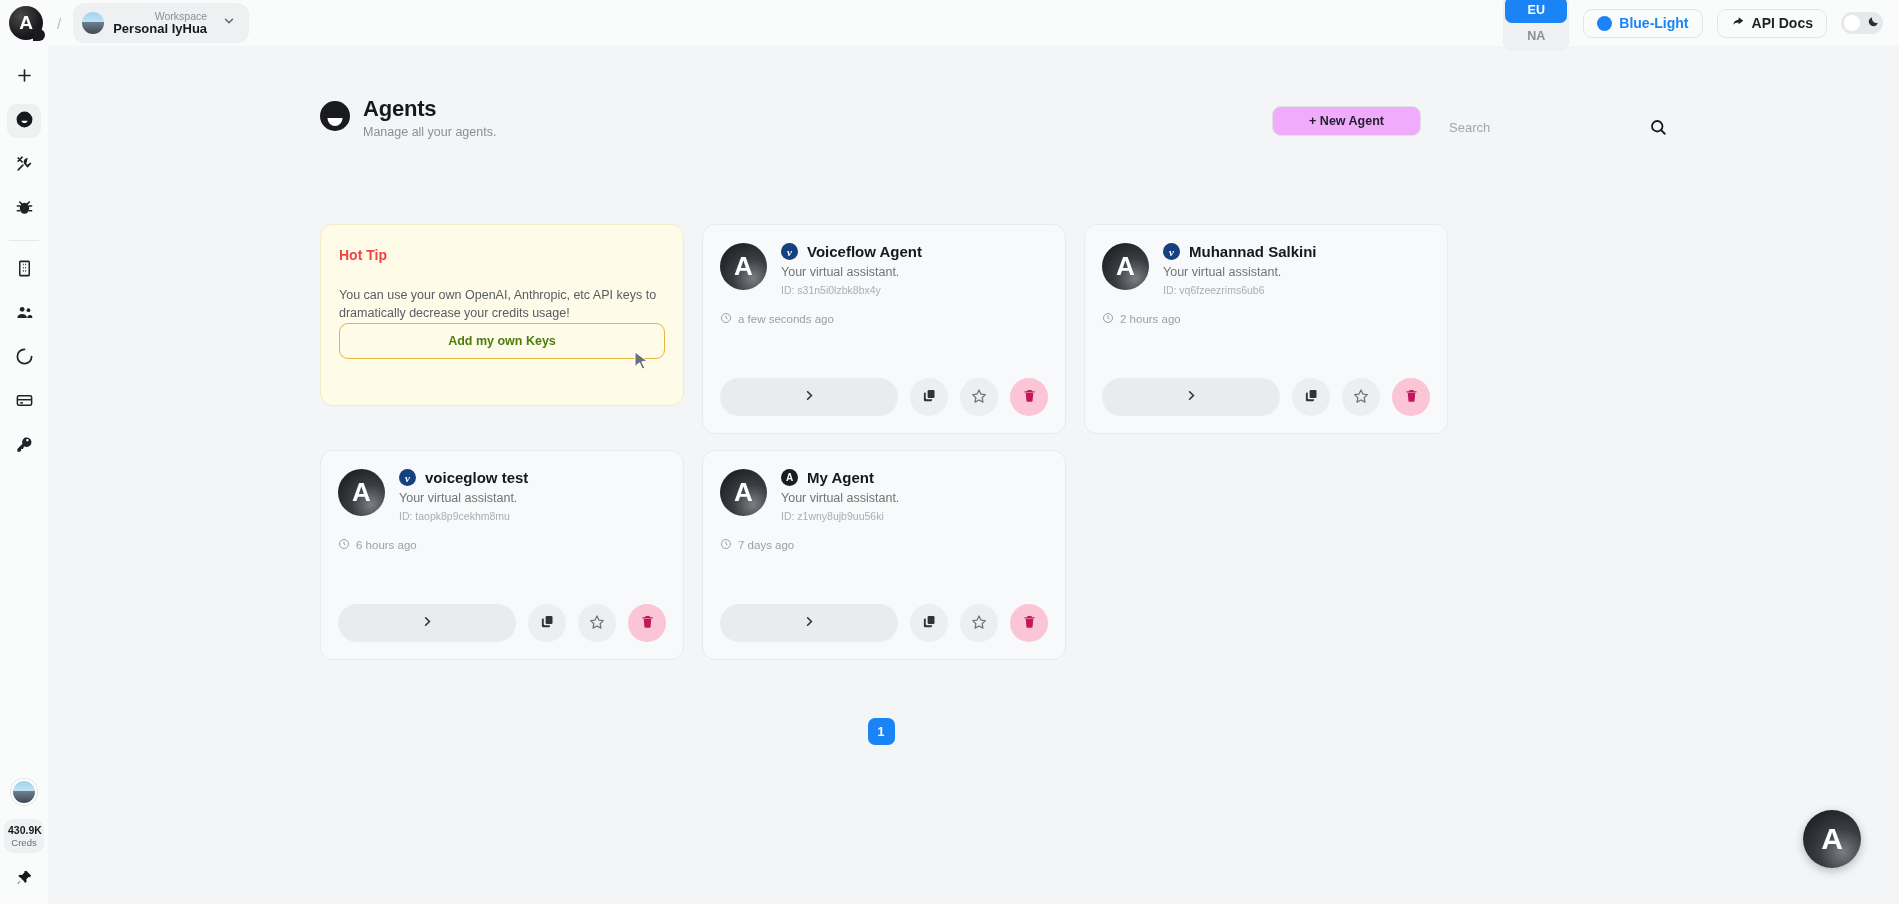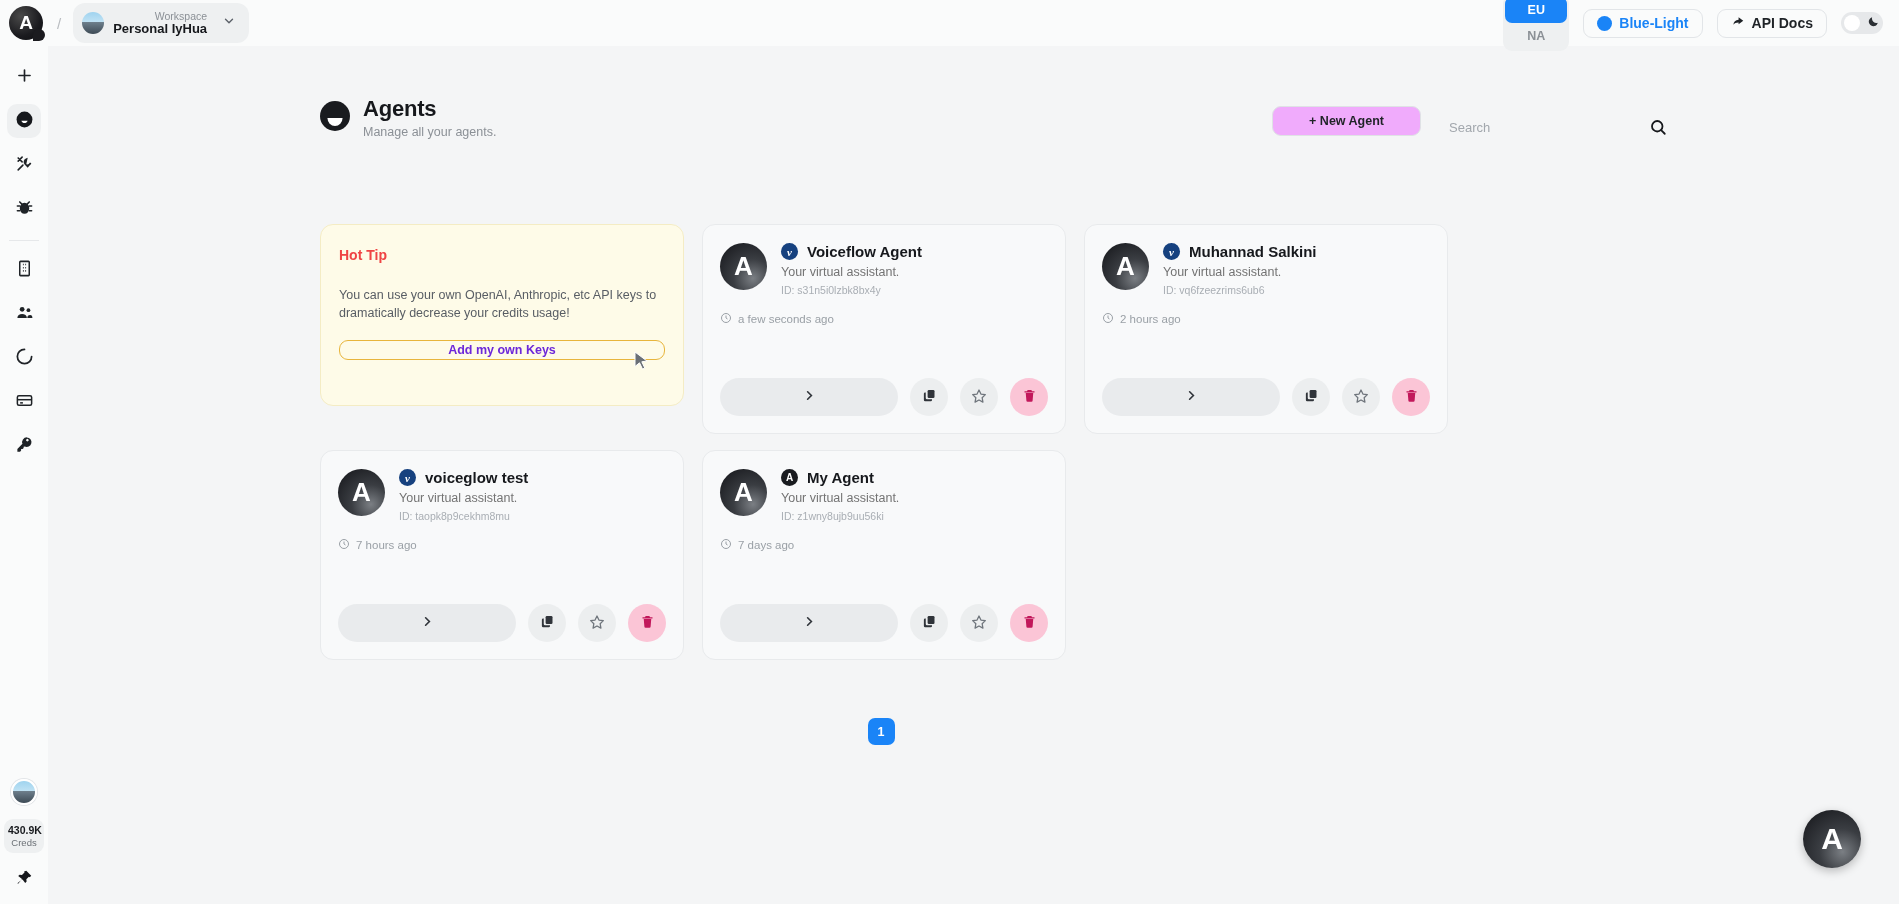--- a/index.html
+++ b/index.html
@@ -141,23 +141,23 @@
     column-gap: 18px; row-gap: 16px;
   }
 
   .tip-card {
     background: #fefbe8; border: 1px solid #f4ecc4; border-radius: 13px;
     padding: 22px 18px; height: 182px;
   }
   .tip-title { font-size: 14px; font-weight: 700; color: #ef4444; }
   .tip-text { font-size: 12.5px; color: #585d64; line-height: 1.42; margin-top: 24px; }
   .tip-btn {
-    margin-top: 17px; width: 100%; height: 20px; border-radius: 9px;
+    width: 100%; height: 36px; border-radius: 9px;
     border: 1.5px solid #e8b53c; background: transparent;
-    color: #6d28d9; font-size: 12.5px; font-weight: 700; cursor: pointer; font-family: inherit;
+    color: #4d7c0f; font-size: 12.5px; font-weight: 700; cursor: pointer; font-family: inherit;
   }
 
   .agent-card {
     background: #f8f9fa; border: 1px solid #e8eaec; border-radius: 13px;
     padding: 18px 17px 17px; height: 210px;
     display: flex; flex-direction: column;
   }
   .agent-top { display: flex; gap: 14px; }
   .agent-avatar {
     width: 47px; height: 47px; border-radius: 50%; flex: none;
@@ -502,21 +502,21 @@
             <div class="agent-id">ID: taopk8p9cekhm8mu</div>
           </div>
         </div>
         <div class="agent-time">
           <span>
             <svg width="12" height="12" viewBox="0 0 24 24" fill="none" stroke="currentColor" stroke-width="2">
                 <circle cx="12" cy="12" r="9"></circle>
                 <polyline points="12 7 12 12 15 14"></polyline>
               </svg>
           </span>
-          <span>7 hours ago</span>
+          <span>6 hours ago</span>
         </div>
         <div class="agent-actions">
           <button class="open-pill">
             <span>
               <svg width="15" height="15" viewBox="0 0 24 24" fill="none" stroke="currentColor" stroke-width="2.6" stroke-linecap="round">
                   <polyline points="9 6 15 12 9 18"></polyline>
                 </svg>
             </span>
           </button>
           <button class="round-btn">

